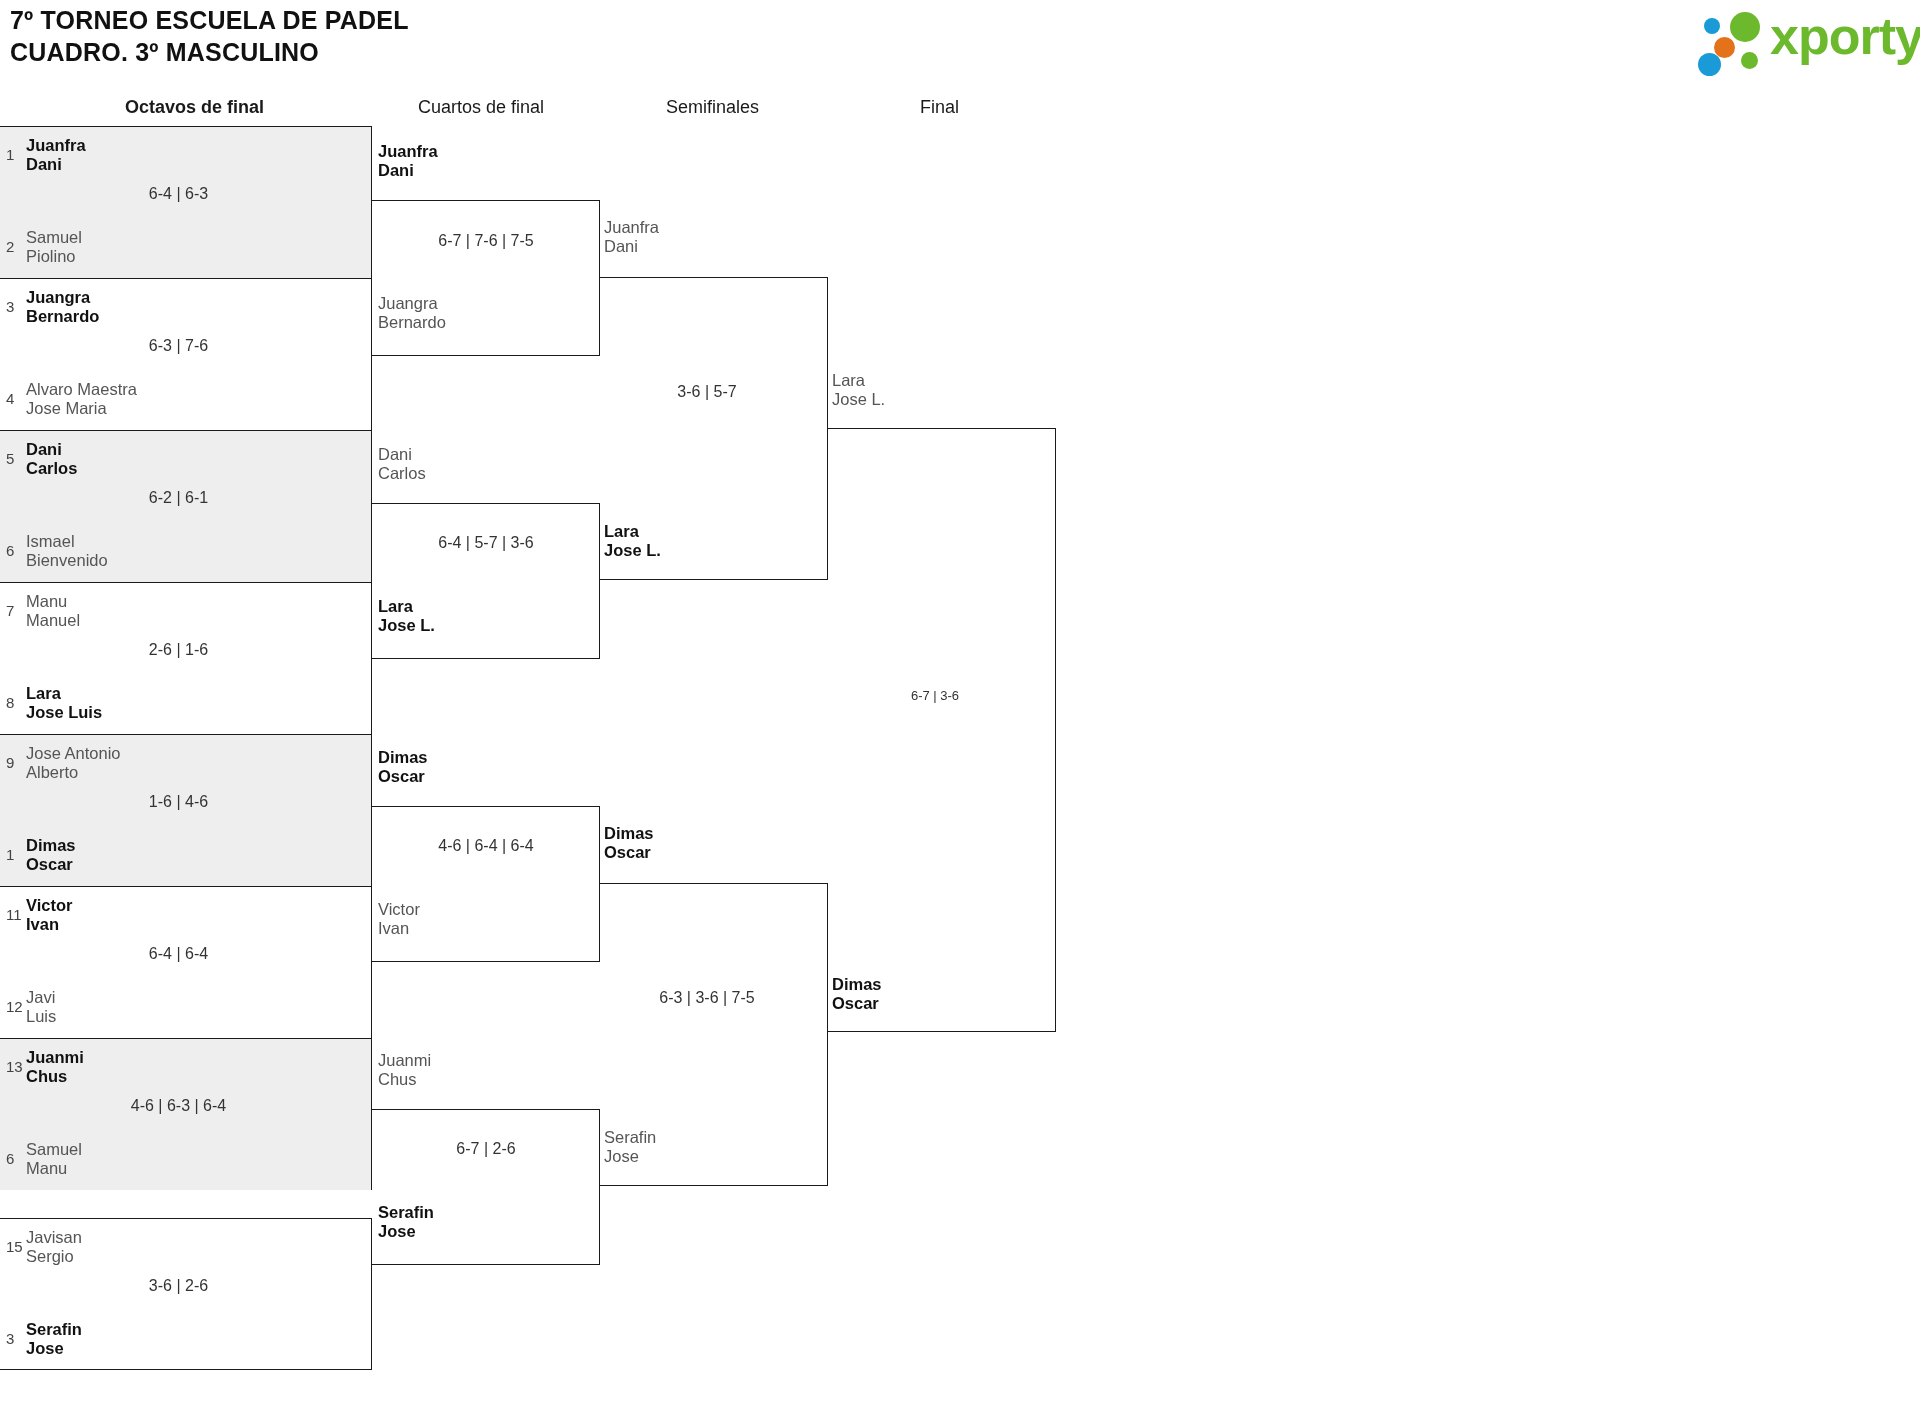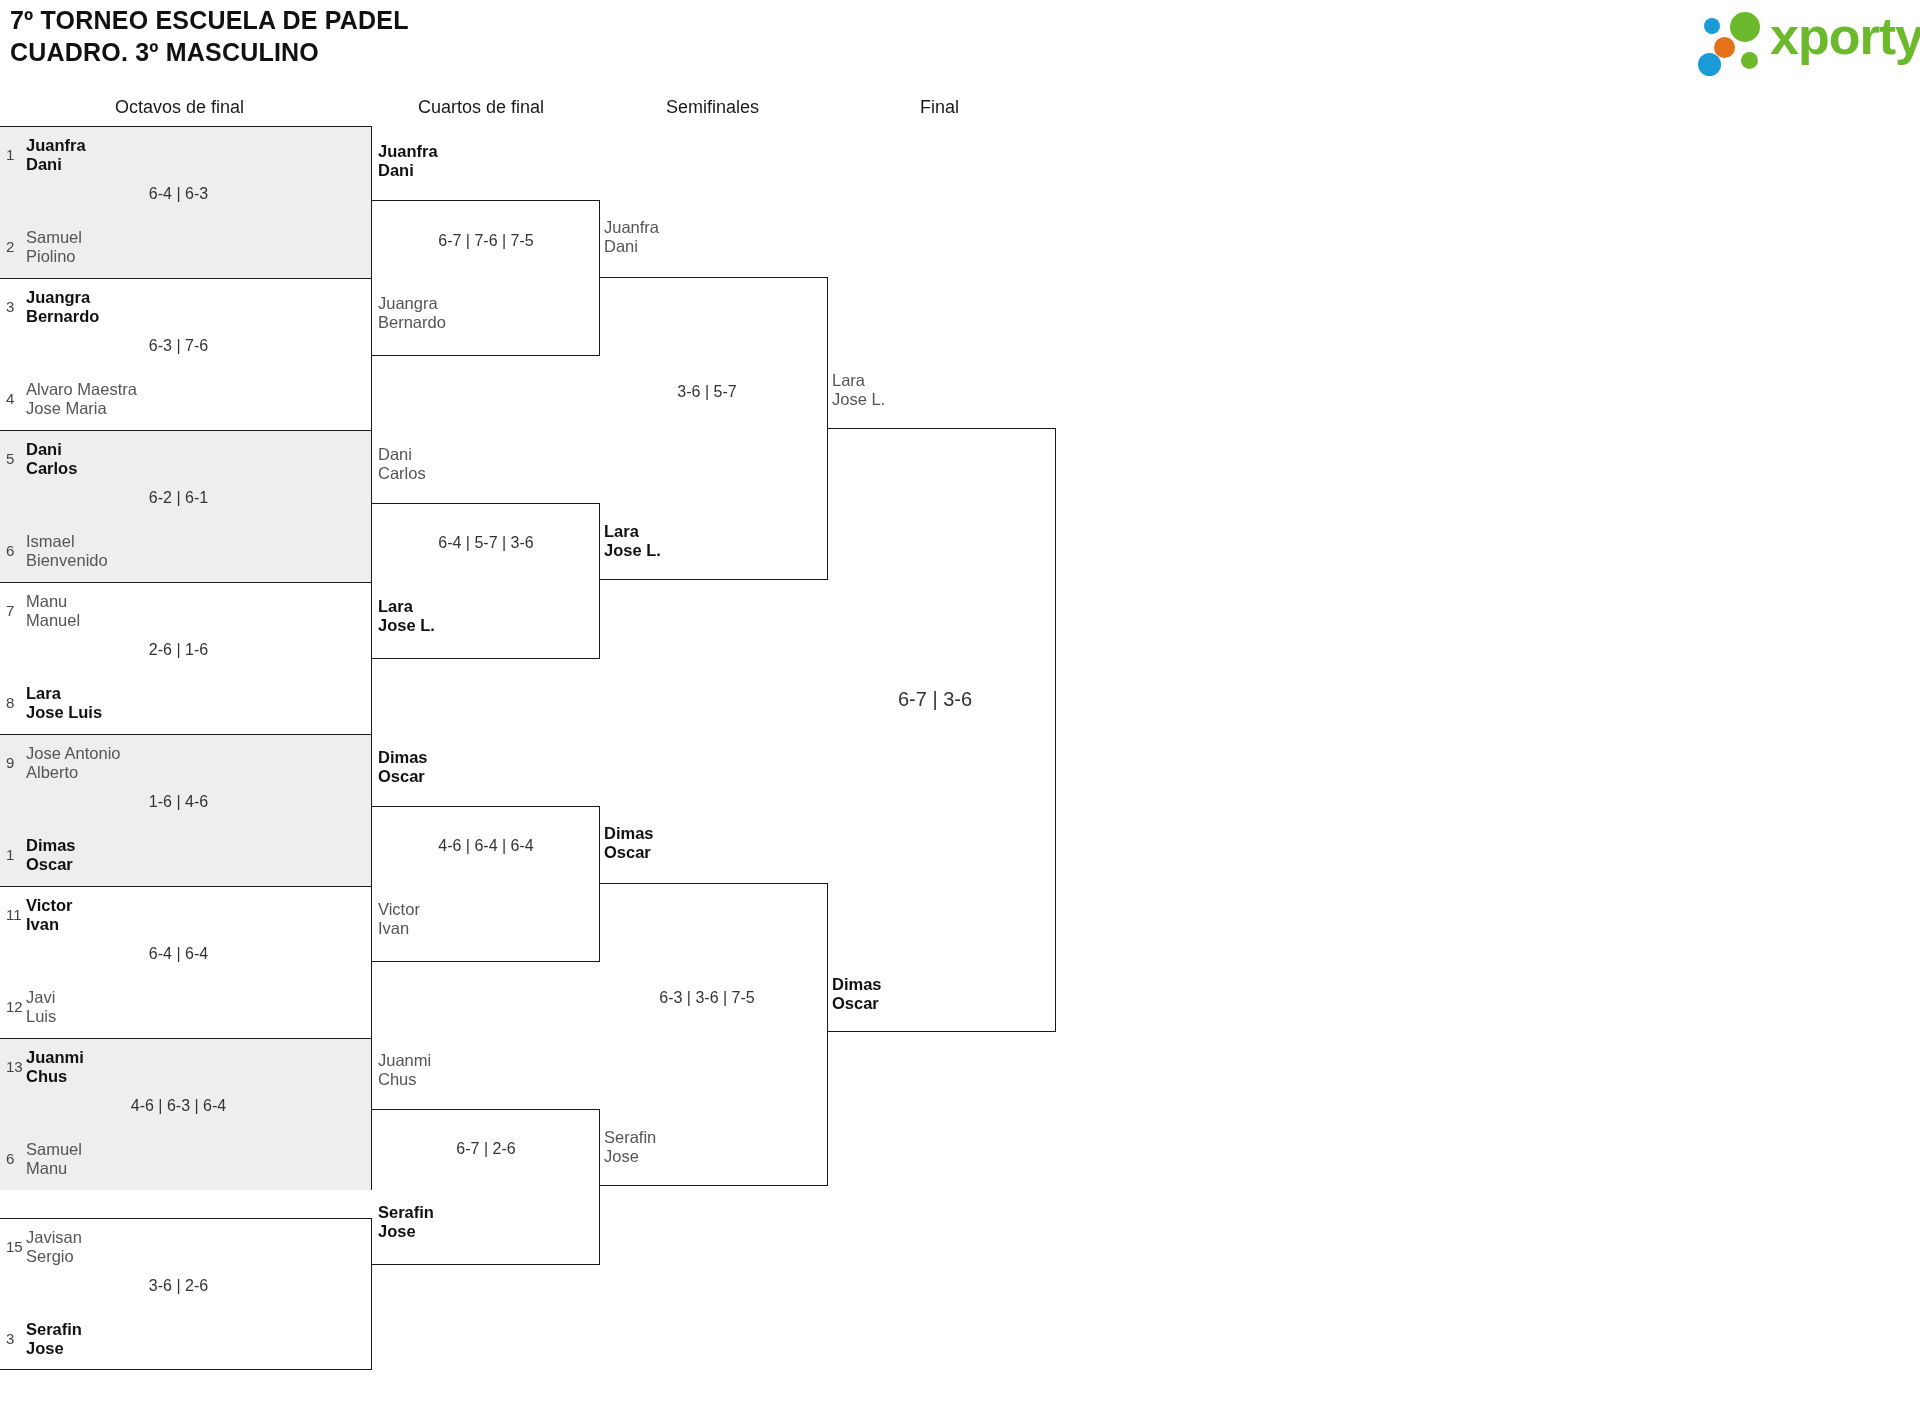--- a/index.html
+++ b/index.html
@@ -91,21 +91,21 @@
   .r3-score {
     position: absolute; text-align: center; font-size: 16px;
     color: #333333; white-space: nowrap;
   }
 
   
   .r4-name { position: absolute; font-size: 16.5px; line-height: 19px; }
   .r4-name span { display: block; white-space: nowrap; }
   .r4-box { position: absolute; border: 1.5px solid #1a1a1a; border-left: none; }
   .r4-score {
-    position: absolute; text-align: center; font-size: 20px;
+    position: absolute; text-align: center; font-size: 13px;
     color: #333333; white-space: nowrap;
   }
 </style>
 </head>
 <body>
 
 <div id="root">
 
   <div class="title-block">
     <div class="title-line">7º TORNEO ESCUELA DE PADEL</div>
@@ -116,21 +116,21 @@
     <div class="logo-dots">
       <span class="dot blue-sm"></span>
       <span class="dot orange"></span>
       <span class="dot blue-lg"></span>
       <span class="dot green-lg"></span>
       <span class="dot green-sm"></span>
     </div>
     <div class="logo-word">xporty</div>
   </div>
 
-  <div class="round-head" style="left:115px;">Octavos de final</div>
+  <div class="round-head" style="left:125px;font-weight:bold;">Octavos de final</div>
   <div class="round-head" style="left:418px;">Cuartos de final</div>
   <div class="round-head" style="left:666px;">Semifinales</div>
   <div class="round-head" style="left:920px;">Final</div>
 
   <div class="r1">
     <div class="r1-match shaded">
       <div class="seed top">1</div>
       <div class="team top">
         <span class="l1 winner">Juanfra</span>
         <span class="l2 winner">Dani</span>

